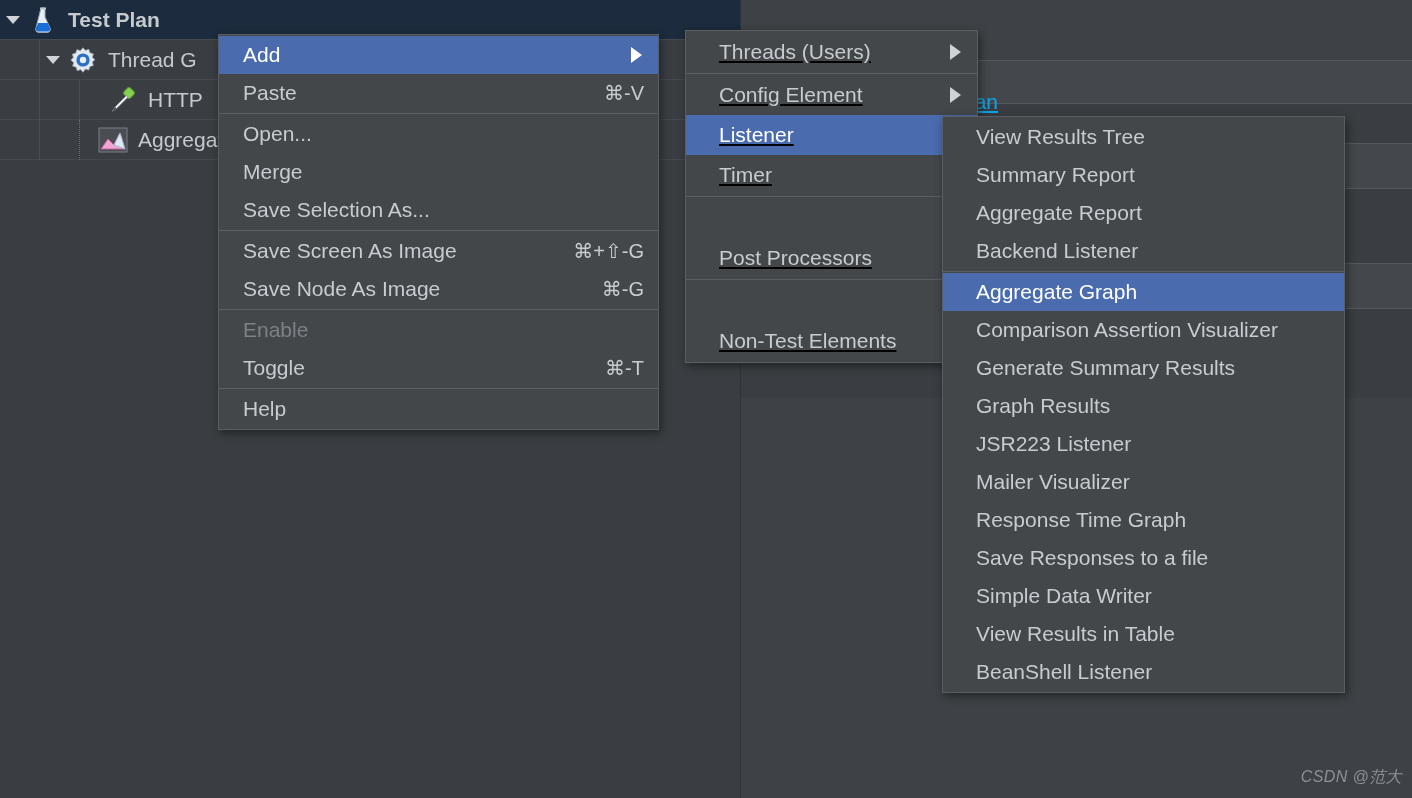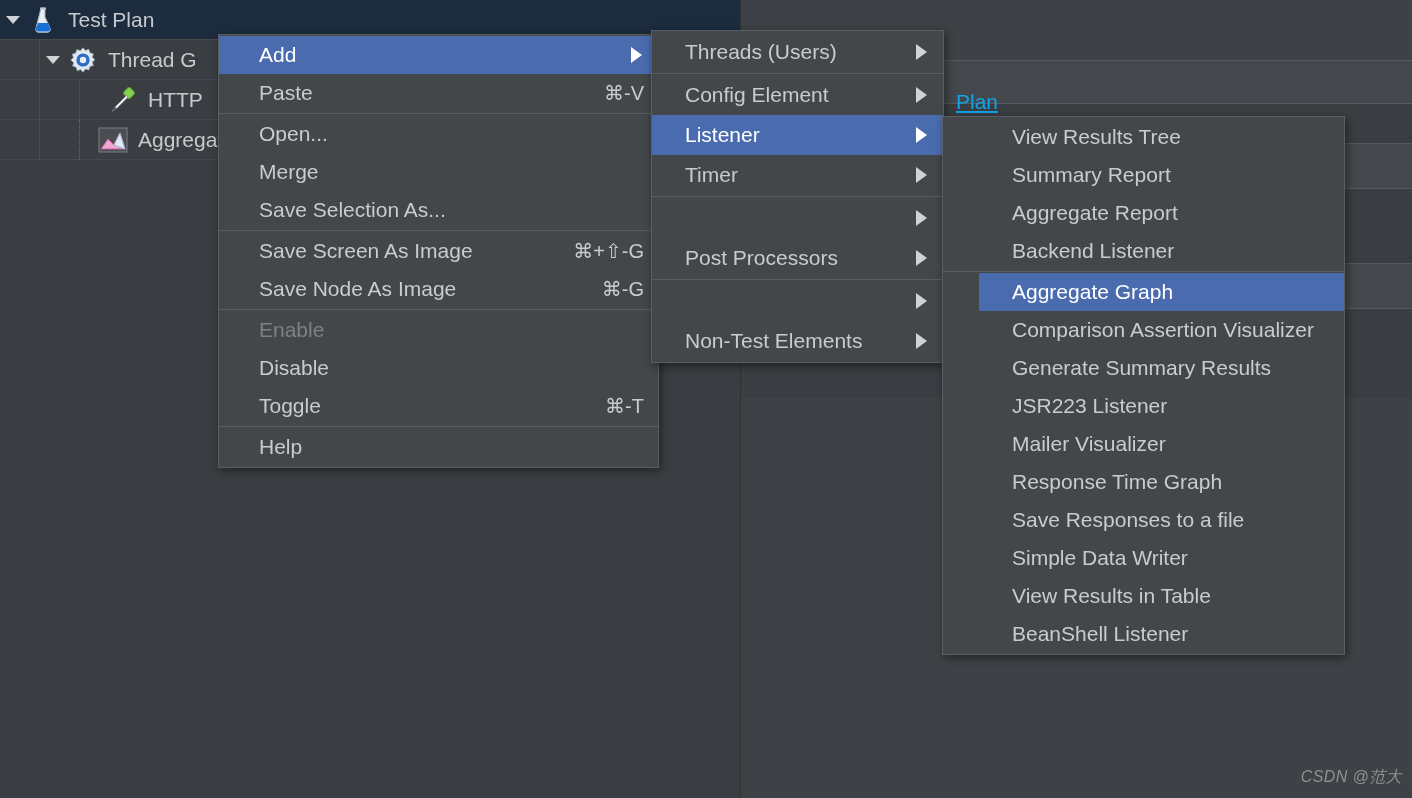--- a/index.html
+++ b/index.html
@@ -115,29 +115,29 @@
   }
   .mi.hl .arrow { border-left-color: #ffffff; }
   .sep {
     height: 1px;
     margin: 1px 0;
     background: #5a5e62;
   }
 
   
   .m1 { left: 218px; top: 34px; width: 441px; }
-  .m1 .mi { height: 38px; padding-left: 40px; }
-
-  
-  .m2 { left: 651px; top: 30px; width: 293px; }
+  .m1 .mi { height: 38px; padding-left: 24px; }
+
+  
+  .m2 { left: 685px; top: 30px; width: 293px; text-decoration: underline; }
   .m2 .mi { height: 40px; padding-left: 33px; }
 
   
   .m3 { left: 942px; top: 116px; width: 403px; }
-  .m3 .mi { height: 38px; padding-left: 33px; margin-left: 36px; }
+  .m3 .mi { height: 38px; padding-left: 33px; }
 
   
   .watermark {
     position: absolute;
     right: 10px; bottom: 10px;
     color: #8d9195;
     font-size: 16px;
     letter-spacing: .4px;
     z-index: 50;
     font-style: italic;
@@ -153,21 +153,21 @@
     <div class="bg-row alt" style="top:103px; height:40px;"></div>
     <div class="bg-row" style="top:143px; height:45px;"></div>
     <div class="bg-row alt" style="top:188px; height:75px;"></div>
     <div class="bg-row" style="top:263px; height:45px;"></div>
     <div class="bg-row alt" style="top:308px; height:90px;"></div>
     <div class="bg-label" style="left:215px; top:90px;">Plan</div>
   </div>
 
   <div class="tree">
 
-    <div class="tree-row selected" style="top:0px;">
+    <div class="tree-row selected" style="top:0px;font-weight:bold;">
       <div class="twisty">
           <i></i>
         </div>
       <div class="tree-icon">
         <svg width="24" height="28" viewBox="0 0 24 28" aria-hidden="true">
           <path d="M10 2 h4 v9 l5 11 a3 3 0 0 1 -2.7 4.4 H7.7 A3 3 0 0 1 5 22 z" fill="#e9eef5" stroke="#9aa7b5" stroke-width="1"></path>
           <path d="M7.2 17 h9.6 l2 4.6 A2.6 2.6 0 0 1 16.4 25.5 H7.6 A2.6 2.6 0 0 1 5.2 21.6 z" fill="#1a6fd6"></path>
           <rect x="9" y="1.5" width="6" height="2" fill="#b9c4cf"></rect>
         </svg>
       </div>
@@ -246,23 +246,20 @@
     </div>
     <div class="mi">
       <span class="lbl">Save Node As Image</span>
       <span class="accel">⌘-G</span>
     </div>
     <div class="sep"></div>
     <div class="mi disabled">
       <span class="lbl">Enable</span>
     </div>
     <div class="mi">
-      <span class="lbl">Disable</span>
-    </div>
-    <div class="mi">
       <span class="lbl">Toggle</span>
       <span class="accel">⌘-T</span>
     </div>
     <div class="sep"></div>
     <div class="mi">
       <span class="lbl">Help</span>
     </div>
   </div>
 
   <div class="menu m2">
@@ -318,20 +315,23 @@
     <div class="mi hl">
       <span class="lbl">Aggregate Graph</span>
     </div>
     <div class="mi">
       <span class="lbl">Comparison Assertion Visualizer</span>
     </div>
     <div class="mi">
       <span class="lbl">Generate Summary Results</span>
     </div>
     <div class="mi">
+      <span class="lbl">Graph Results</span>
+    </div>
+    <div class="mi">
       <span class="lbl">JSR223 Listener</span>
     </div>
     <div class="mi">
       <span class="lbl">Mailer Visualizer</span>
     </div>
     <div class="mi">
       <span class="lbl">Response Time Graph</span>
     </div>
     <div class="mi">
       <span class="lbl">Save Responses to a file</span>

